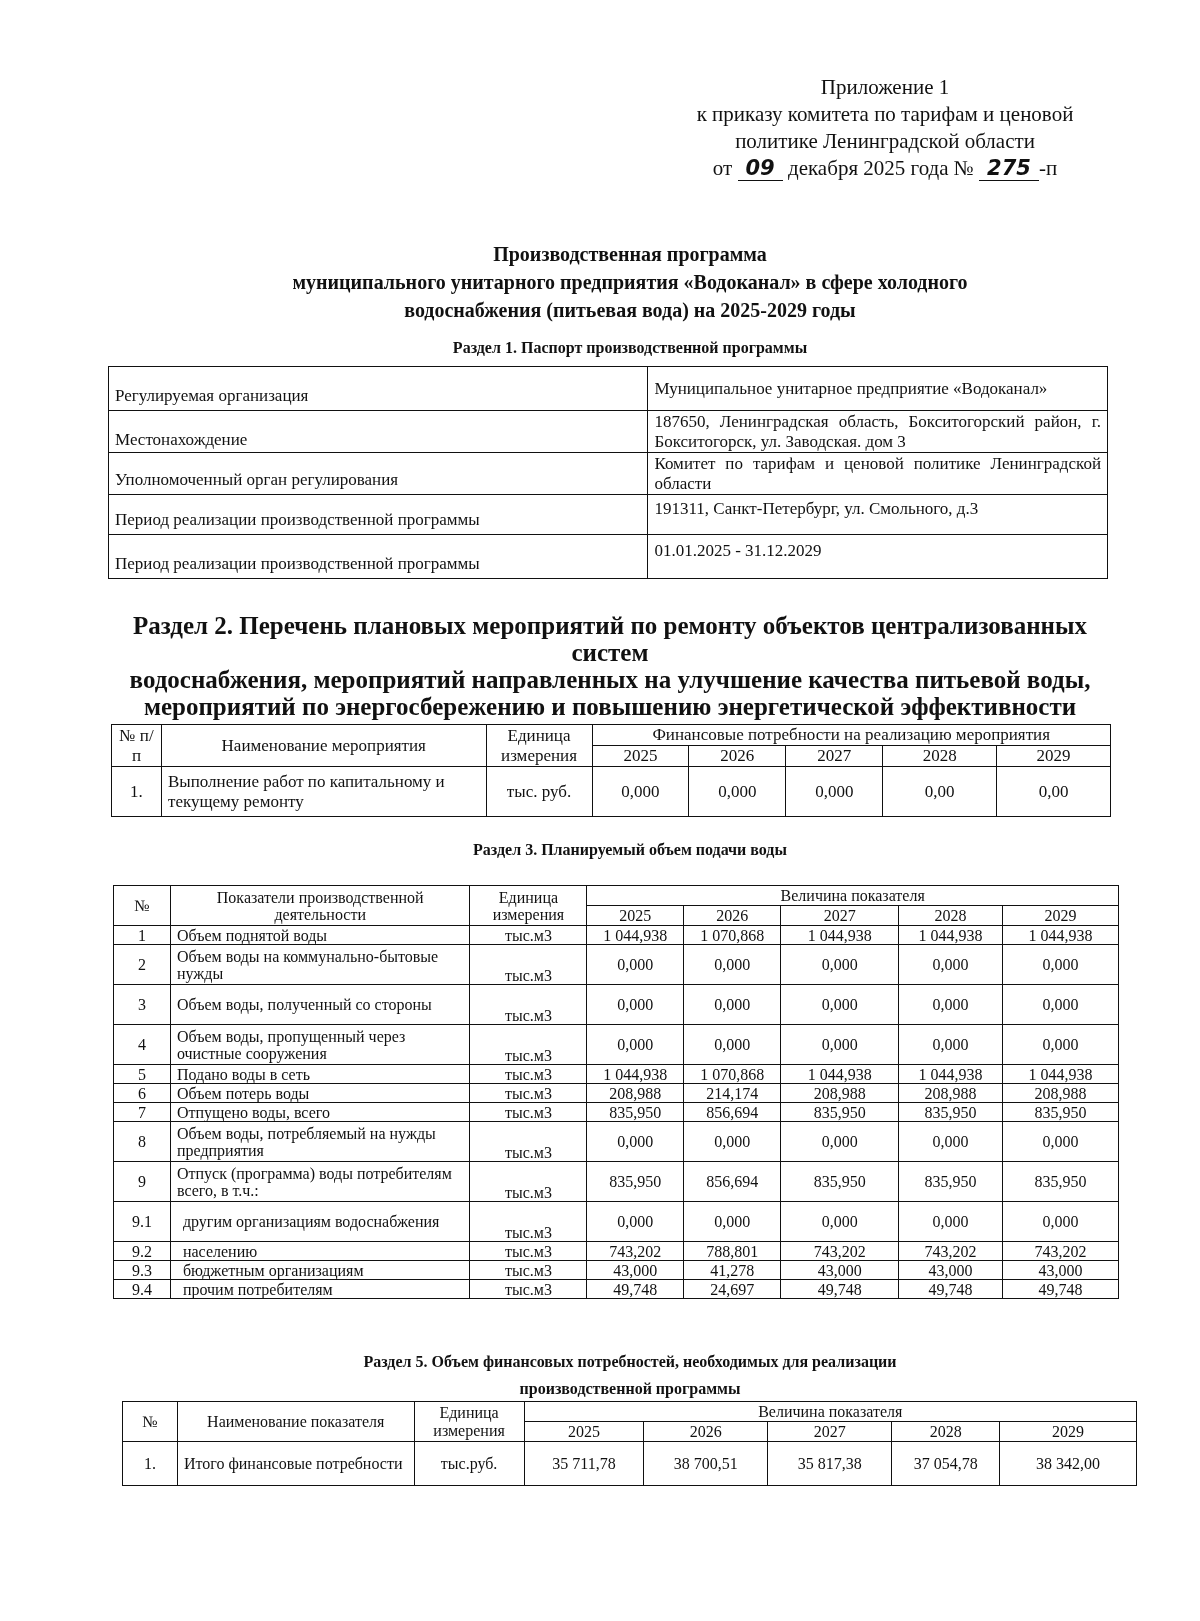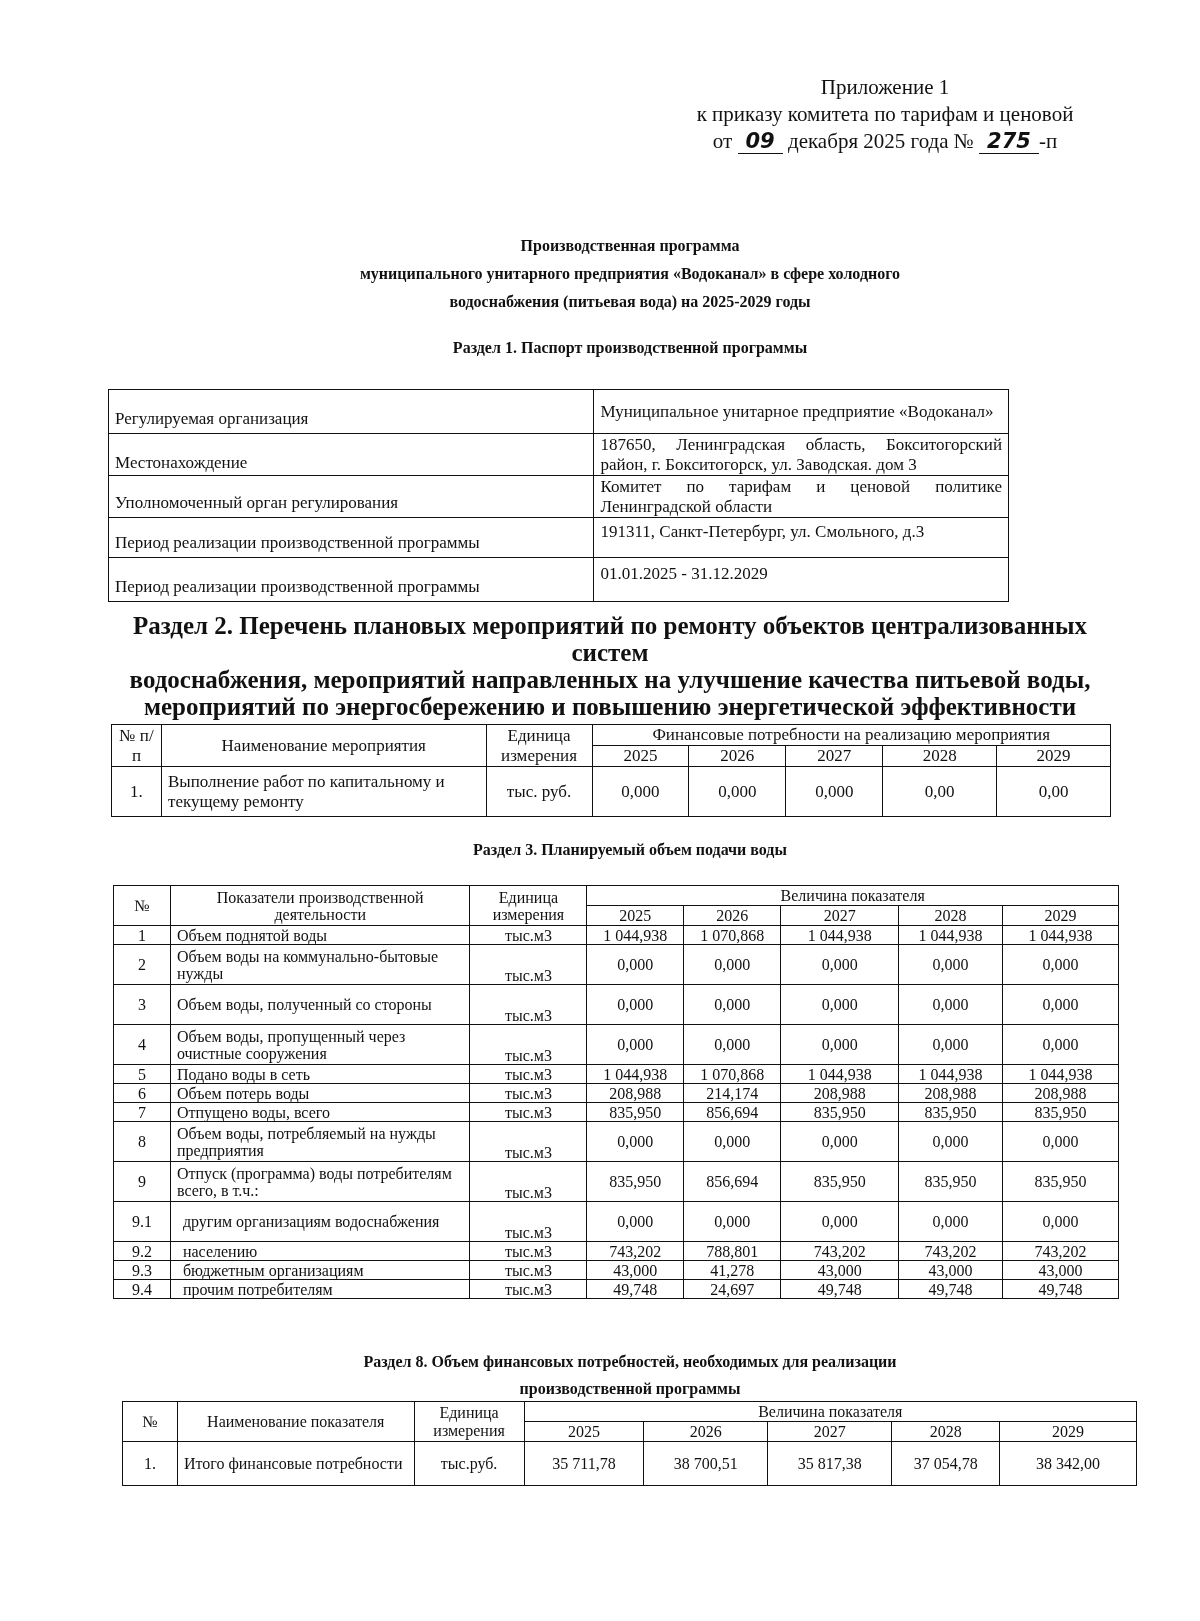--- a/index.html
+++ b/index.html
@@ -6,59 +6,60 @@
   body {
     width: 1200px; height: 1621px; position: relative; overflow: hidden;
     font-family: "Liberation Serif", "DejaVu Serif", serif; color: #111;
   }
   .appendix {
     position: absolute; left: 640px; top: 74px; width: 490px;
     text-align: center; font-size: 21px; line-height: 27px;
   }
   .hand { font-family: "DejaVu Sans", sans-serif; font-style: italic; font-weight: bold; border-bottom: 1.5px solid #111; padding: 0 8px; }
   .title {
-    position: absolute; left: 150px; top: 232px; width: 960px;
-    text-align: center; font-weight: bold; font-size: 16px; line-height: 28px;
+    position: absolute; left: 150px; top: 240px; width: 960px;
+    text-align: center; font-weight: bold; font-size: 20px; line-height: 28px;
   }
   .section-title {
     position: absolute; text-align: center; font-weight: bold;
     font-size: 16px; line-height: 27px;
   }
   table { position: absolute; border-collapse: collapse; font-size: 16px; }
   td, th { border: 1.5px solid #111; padding: 0 6px; font-weight: normal; }
   .t1 td { font-size: 17px; line-height: 20px; }
   .t1 td.val { text-align: justify; }
   .center { text-align: center; }
   .num { text-align: center; white-space: nowrap; }
   .sub { padding-left: 12px; }
   .unit-bottom { vertical-align: bottom; }
 </style>
 </head>
 <body>
 
 <div class="appendix">
   <div>Приложение 1</div>
   <div>к приказу комитета по тарифам и ценовой</div>
+  <div>политике Ленинградской области</div>
   <div>
     <span>от</span>
     <span class="hand">09</span>
     <span>декабря 2025 года №</span>
     <span class="hand">275</span><span>-п</span>
   </div>
 </div>
 
 <div class="title">
   <div>Производственная программа</div>
   <div>муниципального унитарного предприятия «Водоканал» в сфере холодного</div>
   <div>водоснабжения (питьевая вода) на 2025-2029 годы</div>
 </div>
 
 <div class="section-title" style="left:150px; top:334px; width:960px;">Раздел 1. Паспорт производственной программы</div>
 
-<table class="t1" style="left:108px; top:389px; width:901px;border-radius:29px;">
+<table class="t1" style="left:108px; top:366px; width:1000px;border-radius:29px;">
   <colgroup>
       <col style="width:540px">
       <col style="width:460px">
     </colgroup>
   <tbody>
       <tr style="height:44px">
     <td style="vertical-align:bottom; padding-bottom:4px">Регулируемая организация</td>
     <td class="val">Муниципальное унитарное предприятие «Водоканал»</td>
   </tr>
   <tr style="height:42px">
@@ -280,21 +281,21 @@
         <td class="num">49,748</td>
         <td class="num">24,697</td>
         <td class="num">49,748</td>
         <td class="num">49,748</td>
         <td class="num">49,748</td>
       </tr>
     </tbody>
 </table>
 
 <div class="section-title" style="left:150px; top:1348px; width:960px;">
-  <div>Раздел 8. Объем финансовых потребностей, необходимых для реализации</div>
+  <div>Раздел 5. Объем финансовых потребностей, необходимых для реализации</div>
   <div>производственной программы</div>
 </div>
 
 <table style="left:122px; top:1401px; width:1015px; font-size:16px; line-height:18px;">
   <colgroup>
     <col style="width:55px">
       <col style="width:237px">
       <col style="width:110px">
     <col style="width:120px">
       <col style="width:124px">

